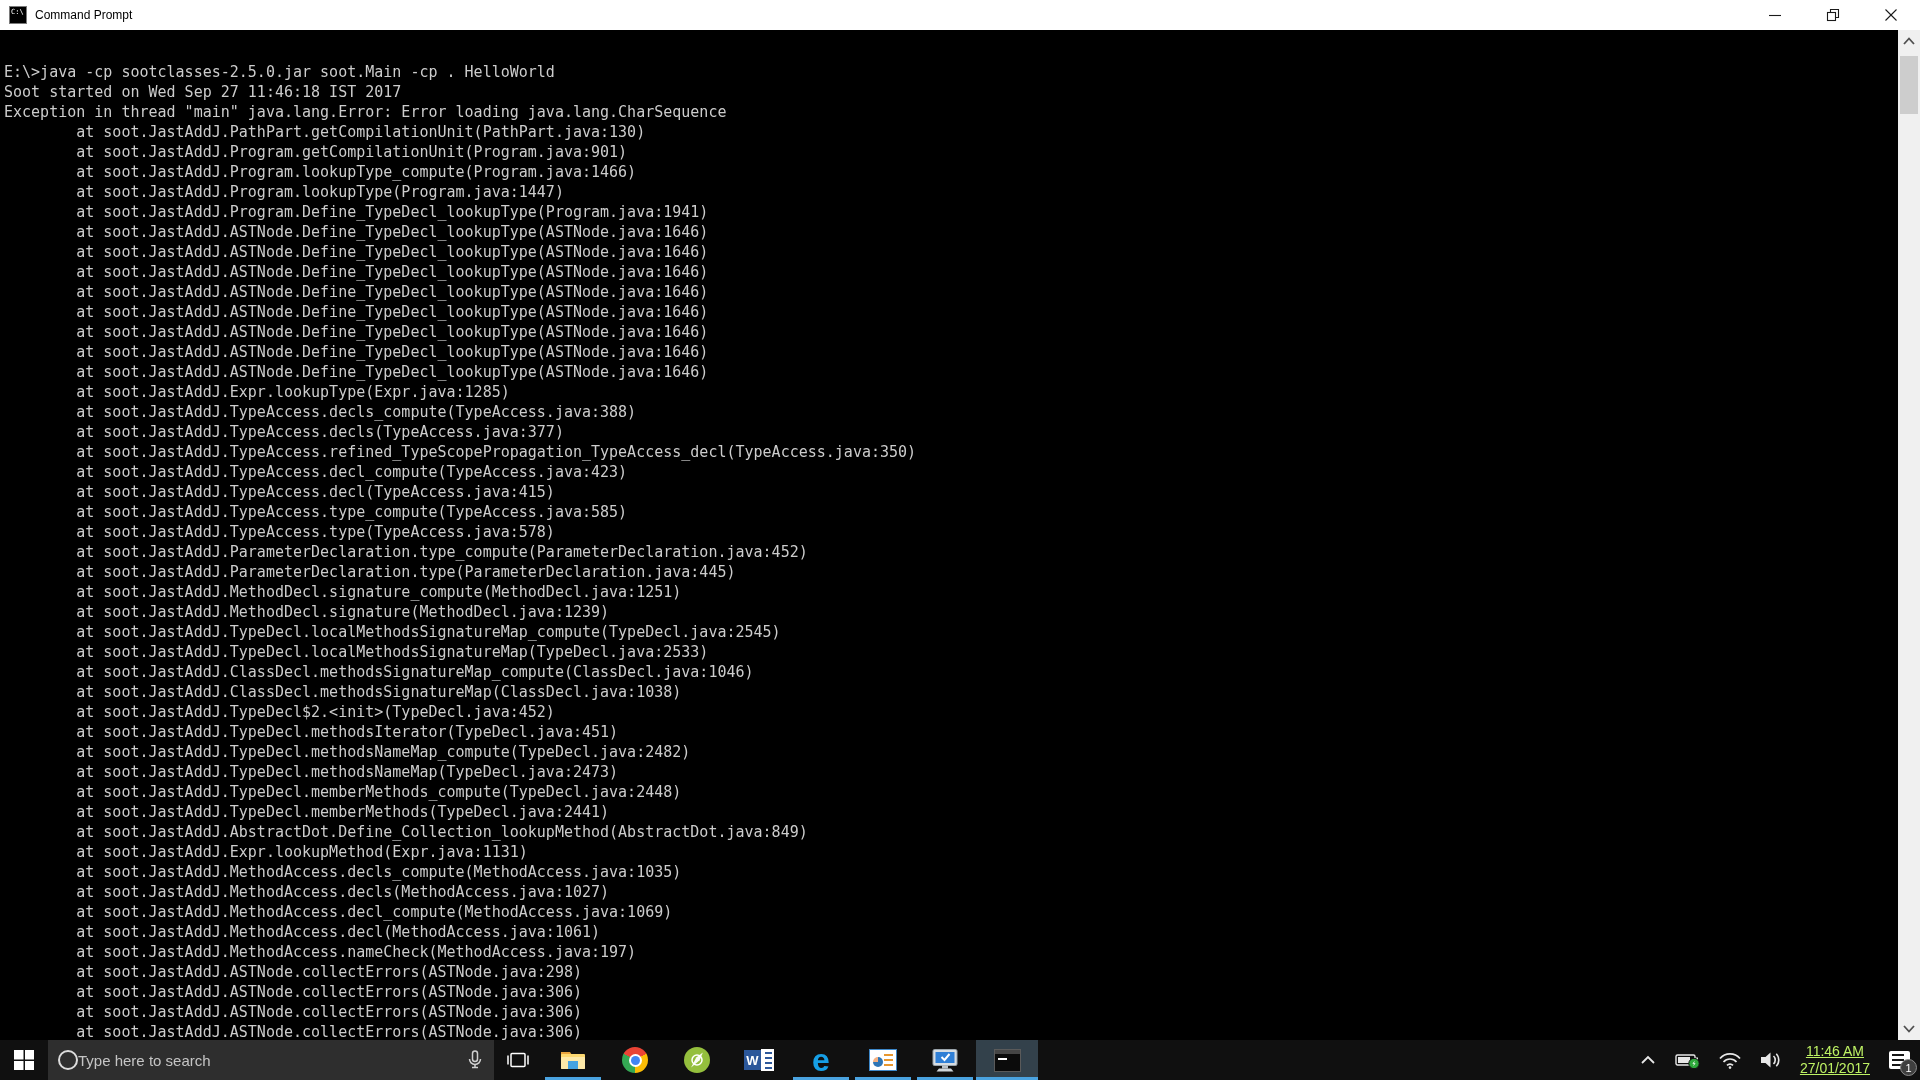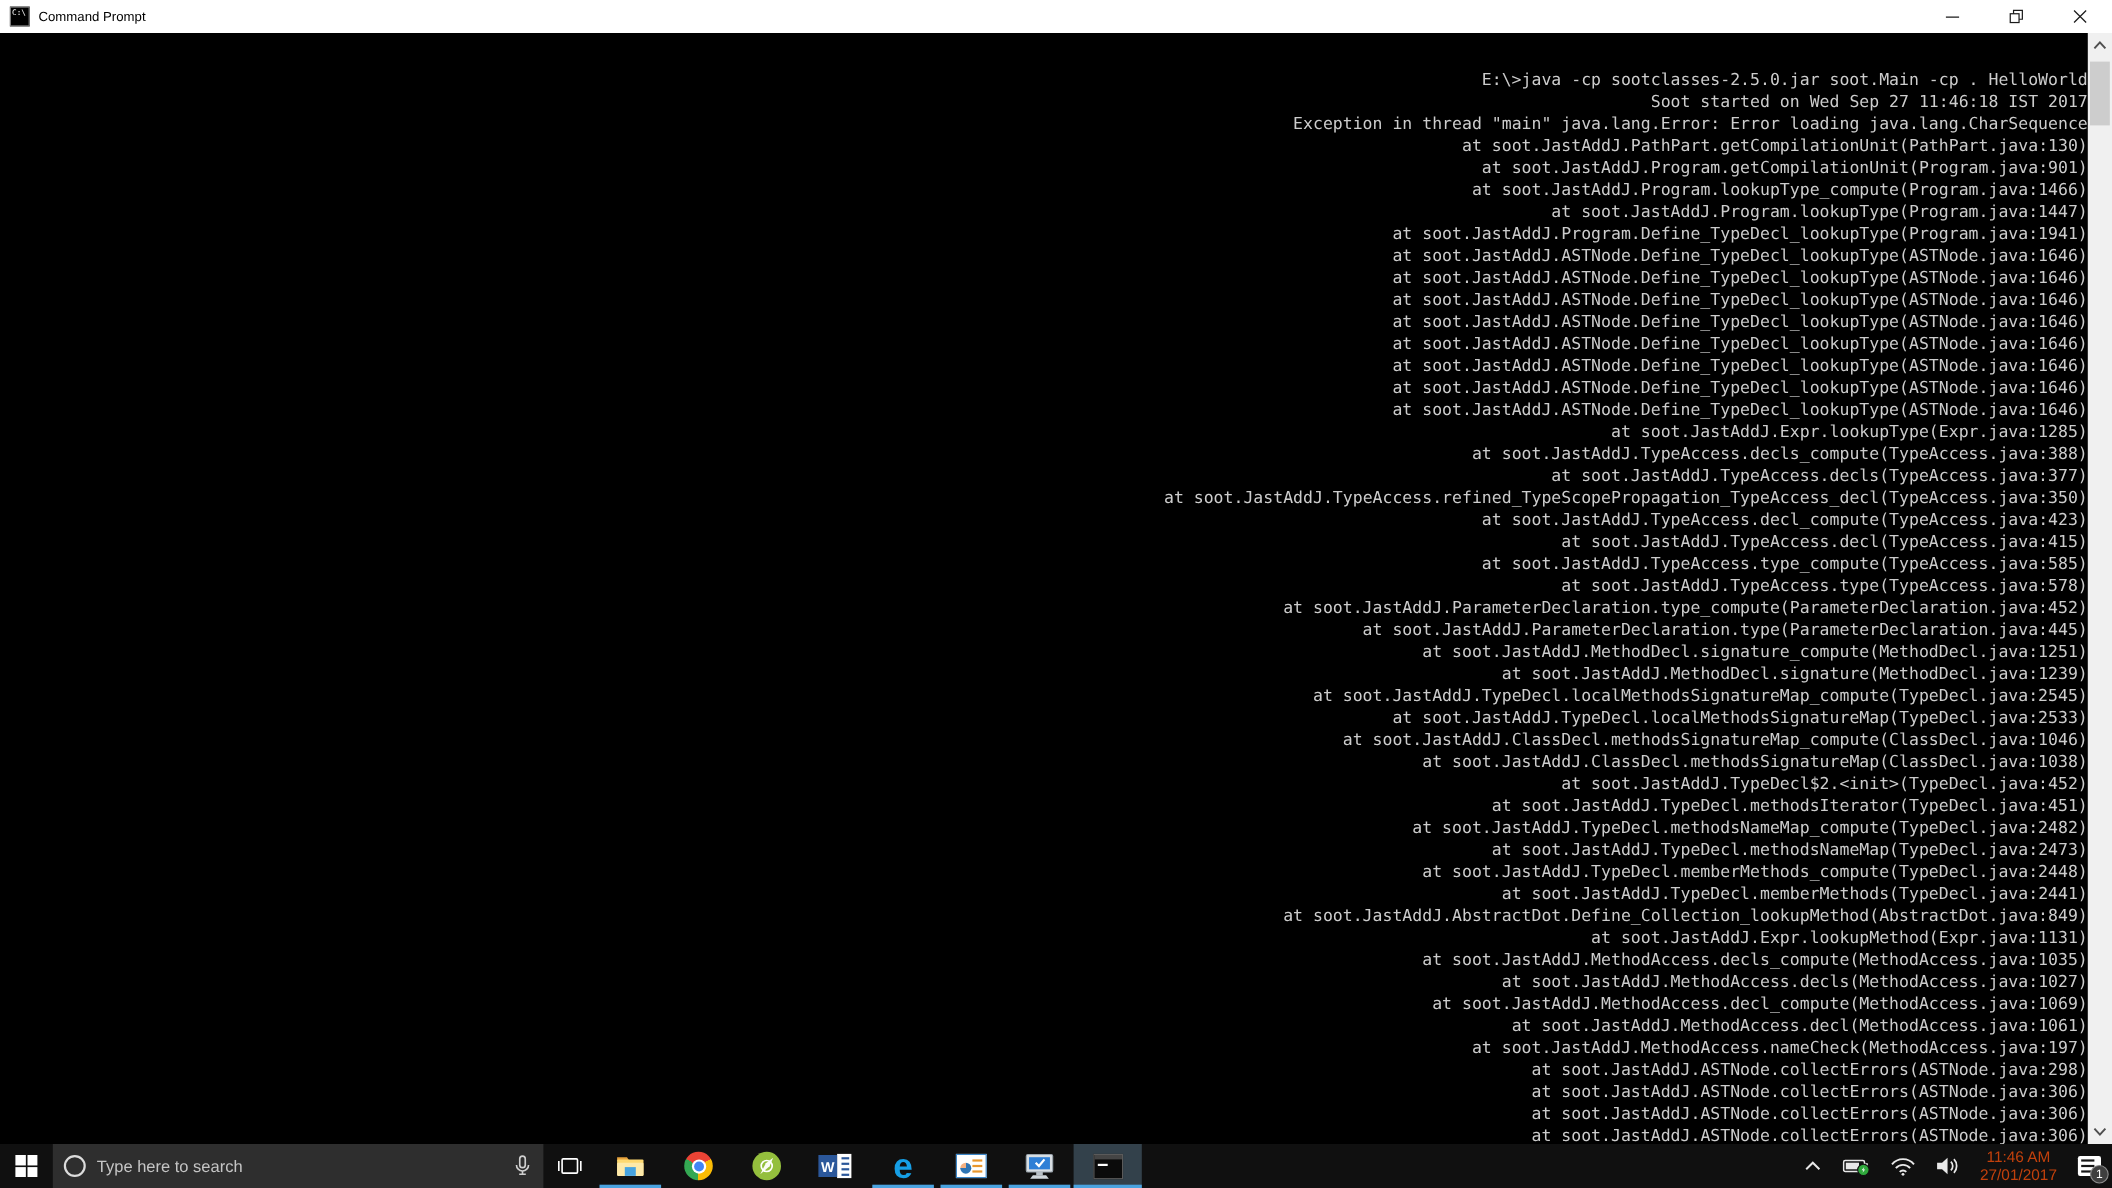--- a/index.html
+++ b/index.html
@@ -13,39 +13,39 @@
   .cmd-app-icon { width:18px; height:18px; background:#000; border:1px solid #7a7a7a;
                   color:#fff; font-family:"DejaVu Sans Mono", monospace; font-size:7px;
                   line-height:8px; padding:1px 0 0 1px; }
   .title-text { font-size:12px; color:#000; }
   .win-controls { display:flex; height:30px; }
   .win-btn { width:58px; height:30px; display:flex; align-items:center; justify-content:center; }
   .win-btn svg { stroke:#1a1a1a; stroke-width:1.1; fill:none; }
 
   
   .console { position:absolute; top:30px; left:0; right:22px; bottom:40px; background:#000;
-             overflow:hidden;text-align:right; }
+             overflow:hidden; }
   .console pre { font-family:"DejaVu Sans Mono","Liberation Mono",monospace;
                  font-size:15px; line-height:20px; color:#cccccc;
                  white-space:pre; padding:32px 0 0 4px; }
 
   
   .scrollbar { position:absolute; top:30px; right:0; bottom:40px; width:22px; background:#f0f0f0; }
   .sb-arrow { position:absolute; left:0; width:22px; height:22px; display:flex;
               align-items:center; justify-content:center; }
   .sb-arrow svg { stroke:#505050; stroke-width:1.8; fill:none; }
   .sb-up { top:0; } .sb-down { bottom:0; }
   .sb-thumb { position:absolute; top:26px; left:2px; width:18px; height:58px; background:#cdcdcd; }
 
   
   .taskbar { position:absolute; bottom:0; left:0; width:1920px; height:40px; background:#101010;
              display:flex; align-items:stretch; }
   .tb-cell { display:flex; align-items:center; justify-content:center; position:relative; }
   .start { width:48px; }
-  .searchbox { width:446px; background:#2e2e2e; display:flex; align-items:center; padding:0 10px; gap:10px; }
+  .searchbox { width:446px; background:#2e2e2e; display:flex; align-items:center; padding:0 10px; }
   .cortana-ring { width:20px; height:20px; border:2.5px solid #dcdcdc; border-radius:50%; flex:none; }
   .search-input { flex:1; background:transparent; border:none; outline:none;
                   font-size:15px; color:#e0e0e0; font-family:"Liberation Sans",sans-serif; }
   .search-input::placeholder { color:#c5c5c5; }
   .taskview { width:48px; }
   .app { width:62px; }
   .underline { position:absolute; bottom:0; left:3px; right:3px; height:3px; background:#4aa3e0; }
   .app-active { background:#33414b; }
   .app-active .underline { left:0; right:0; }
 
@@ -70,21 +70,21 @@
   .pres-pie { position:absolute; left:3px; bottom:3px; width:10px; height:10px; border-radius:50%;
               background:conic-gradient(#2e75b5 0 270deg,#f4b183 0 360deg); }
   .pres-line { position:absolute; right:3px; height:2px; width:9px; background:#e8972e; }
   .cmd-tile { position:relative; width:27px; height:23px; background:#0b0b0b; border:1px solid #5a5a5a; }
   .cmd-tile .bar { position:absolute; top:0; left:0; right:0; height:4px; background:#454545; }
   .cmd-tile .prompt { position:absolute; top:8px; left:3px; width:9px; height:2px; background:#fff; }
 
   
   .tray { margin-left:auto; display:flex; align-items:center; gap:6px; padding-right:4px; }
   .tray-btn { height:40px; display:flex; align-items:center; justify-content:center; padding:0 5px; }
-  .clock { text-align:center; color:#c2410c; font-size:14px; line-height:17px; padding:0 6px; }
+  .clock { text-align:center; color:#bef264; font-size:14px; line-height:17px; padding:0 6px;text-decoration:underline; }
   .action-wrap { position:relative; width:34px; height:40px; display:flex; align-items:center;
                  justify-content:center; }
   .action-sq { width:21px; height:18px; background:#fff; border-radius:2px; position:relative; }
   .action-sq i { display:block; height:2px; background:#161616; margin:3px 6px 0 3px; }
   .badge { position:absolute; right:-1px; bottom:4px; width:17px; height:17px; border-radius:50%;
            background:#3f3f3f; border:1px solid #8a8a8a; color:#fff; font-size:11px;
            display:flex; align-items:center; justify-content:center; }
   .tray svg { display:block; }
 </style>
 </head>

